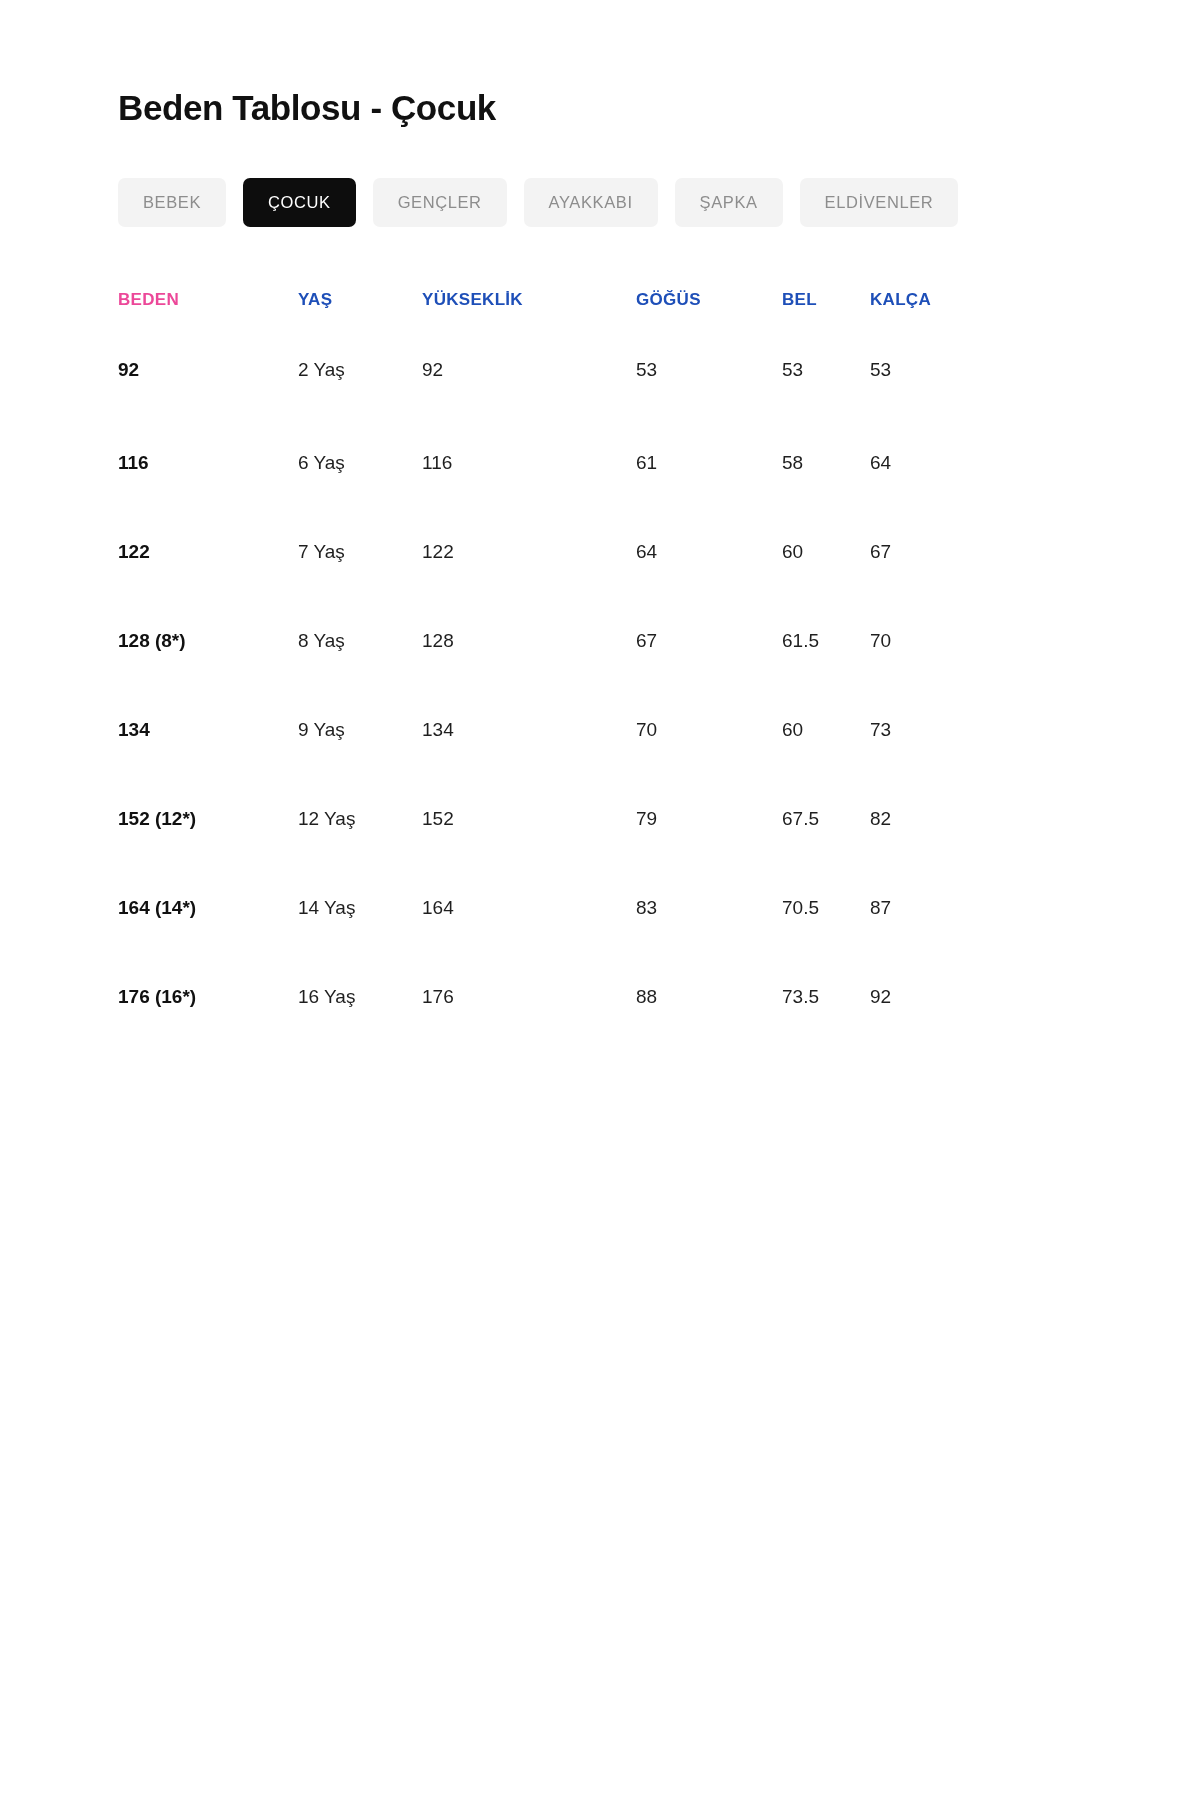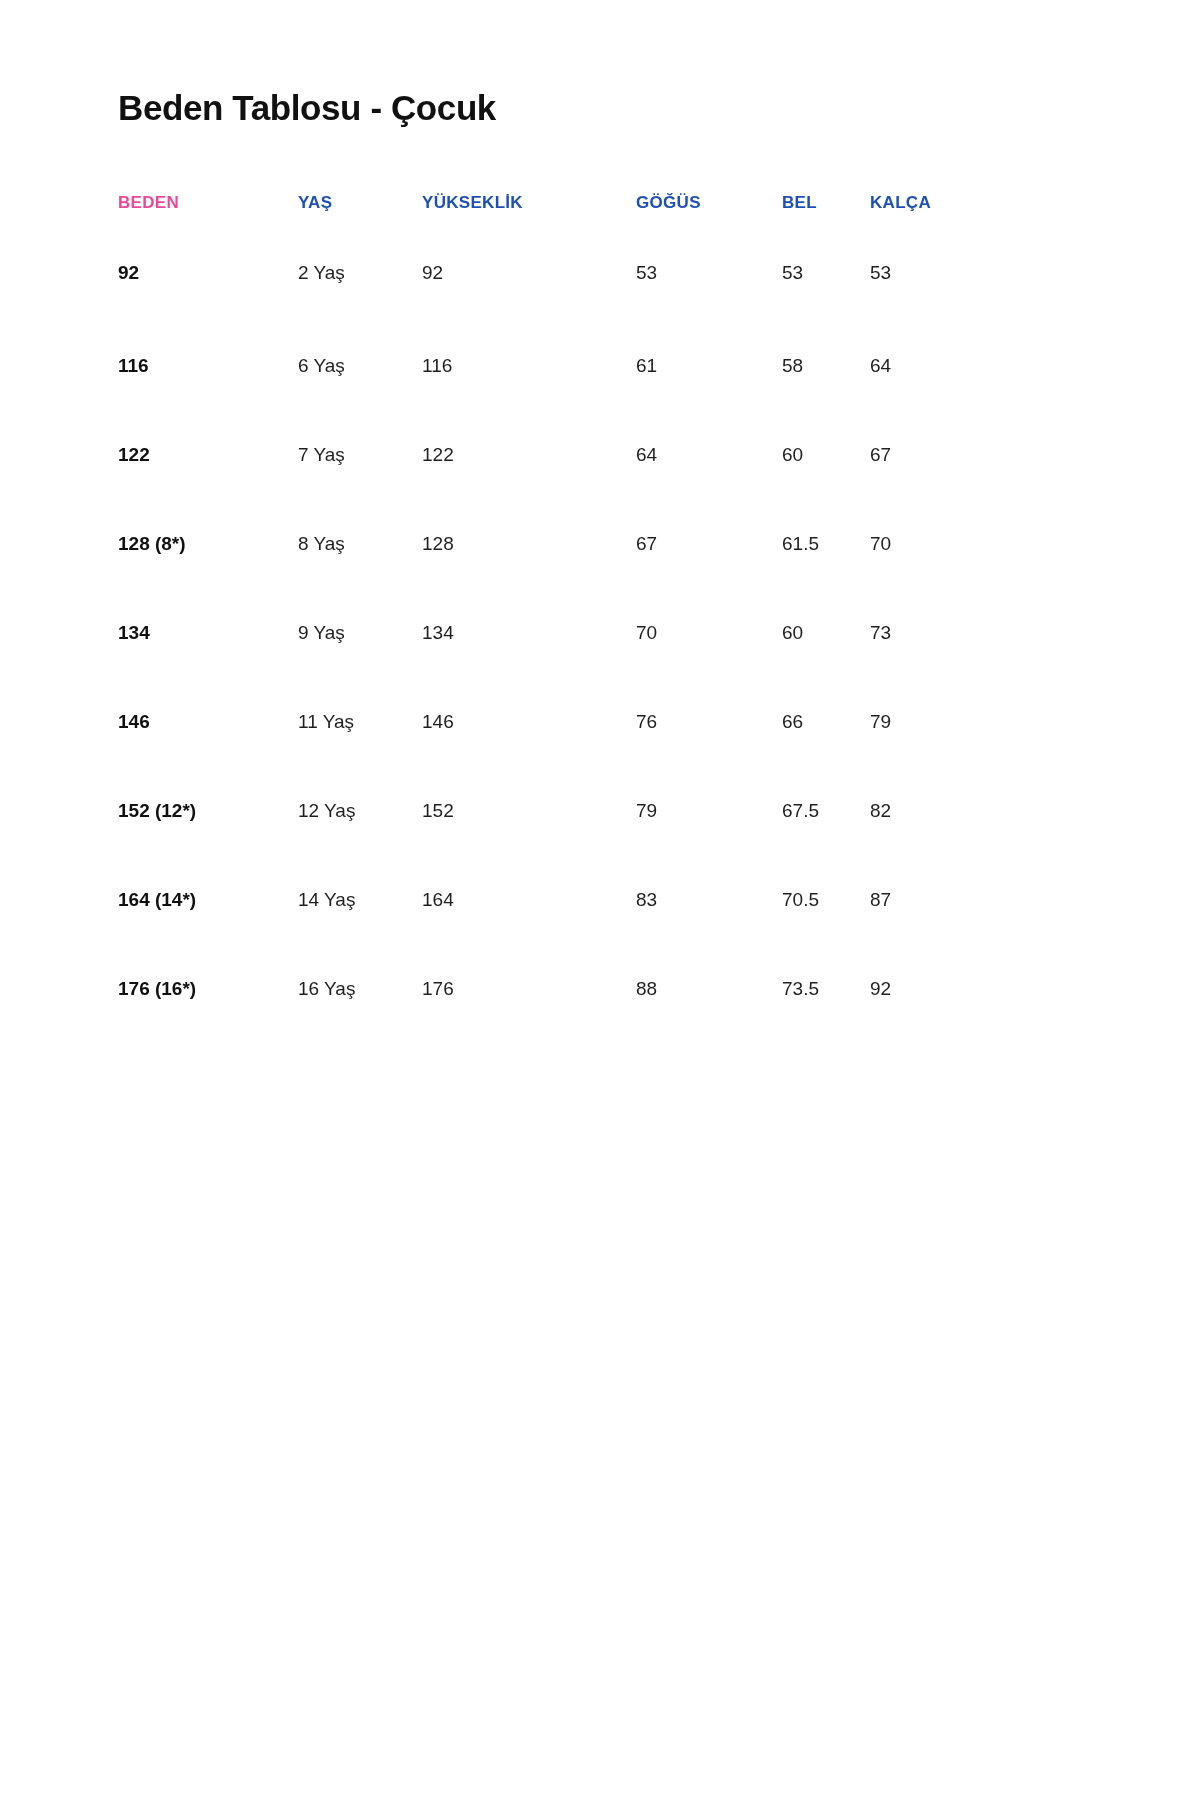--- a/index.html
+++ b/index.html
@@ -116,20 +116,28 @@
   }
 </style>
 </head>
 <body>
 
 <div class="page">
   <div class="content">
 
     <h1 class="page-title">Beden Tablosu - Çocuk</h1>
 
+    <div class="tabs" id="tab-bar">
+        <button class="tab">BEBEK</button>
+        <button class="tab active">ÇOCUK</button>
+        <button class="tab">GENÇLER</button>
+        <button class="tab">AYAKKABI</button>
+        <button class="tab">ŞAPKA</button>
+        <button class="tab">ELDİVENLER</button>
+      </div>
 
     <table class="size-table">
       <colgroup>
         <col class="c-beden">
           <col class="c-yas">
           <col class="c-yukseklik">
         <col class="c-gogus">
           <col class="c-bel">
           <col class="c-kalca">
       </colgroup>
@@ -178,28 +186,20 @@
           </tr>
           <tr>
             <td class="beden-cell">134</td>
             <td>9 Yaş</td>
             <td>134</td>
             <td>70</td>
             <td>60</td>
             <td>73</td>
           </tr>
           <tr>
-            <td class="beden-cell">146</td>
-            <td>11 Yaş</td>
-            <td>146</td>
-            <td>76</td>
-            <td>66</td>
-            <td>79</td>
-          </tr>
-          <tr>
             <td class="beden-cell">152 (12*)</td>
             <td>12 Yaş</td>
             <td>152</td>
             <td>79</td>
             <td>67.5</td>
             <td>82</td>
           </tr>
           <tr>
             <td class="beden-cell">164 (14*)</td>
             <td>14 Yaş</td>

